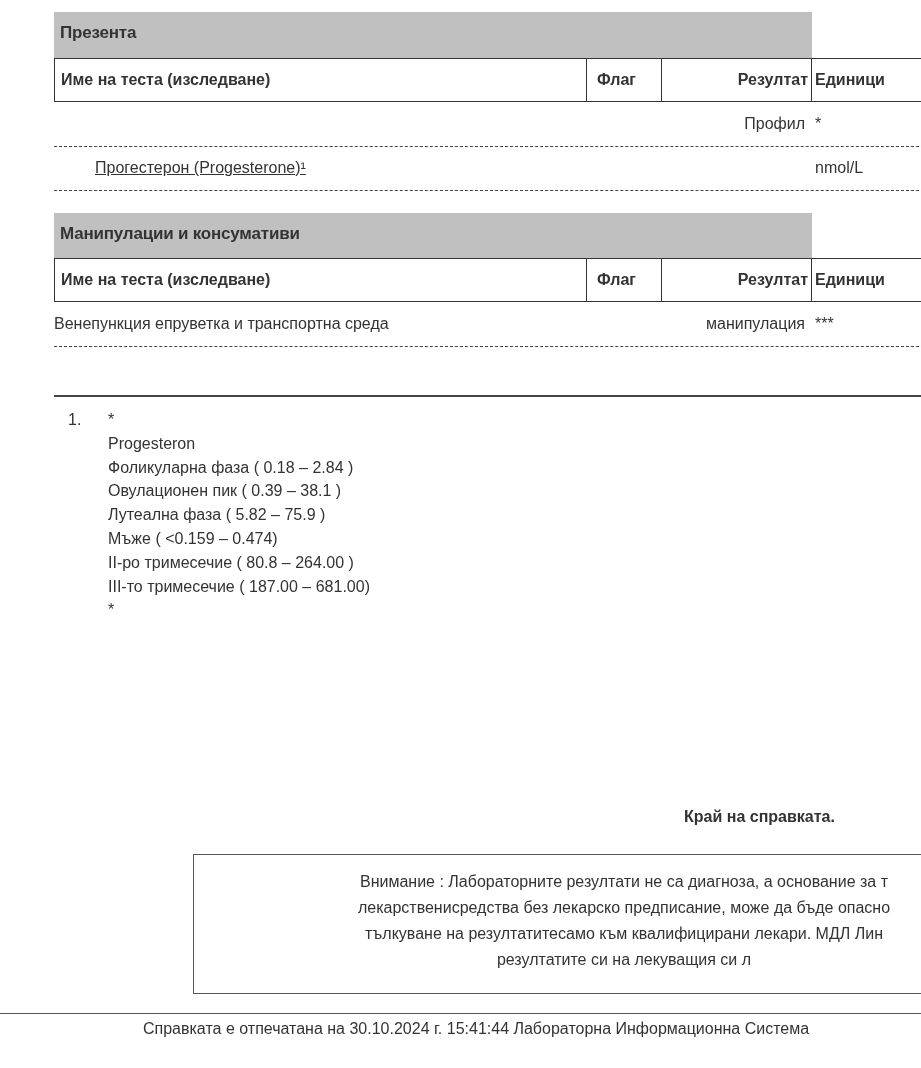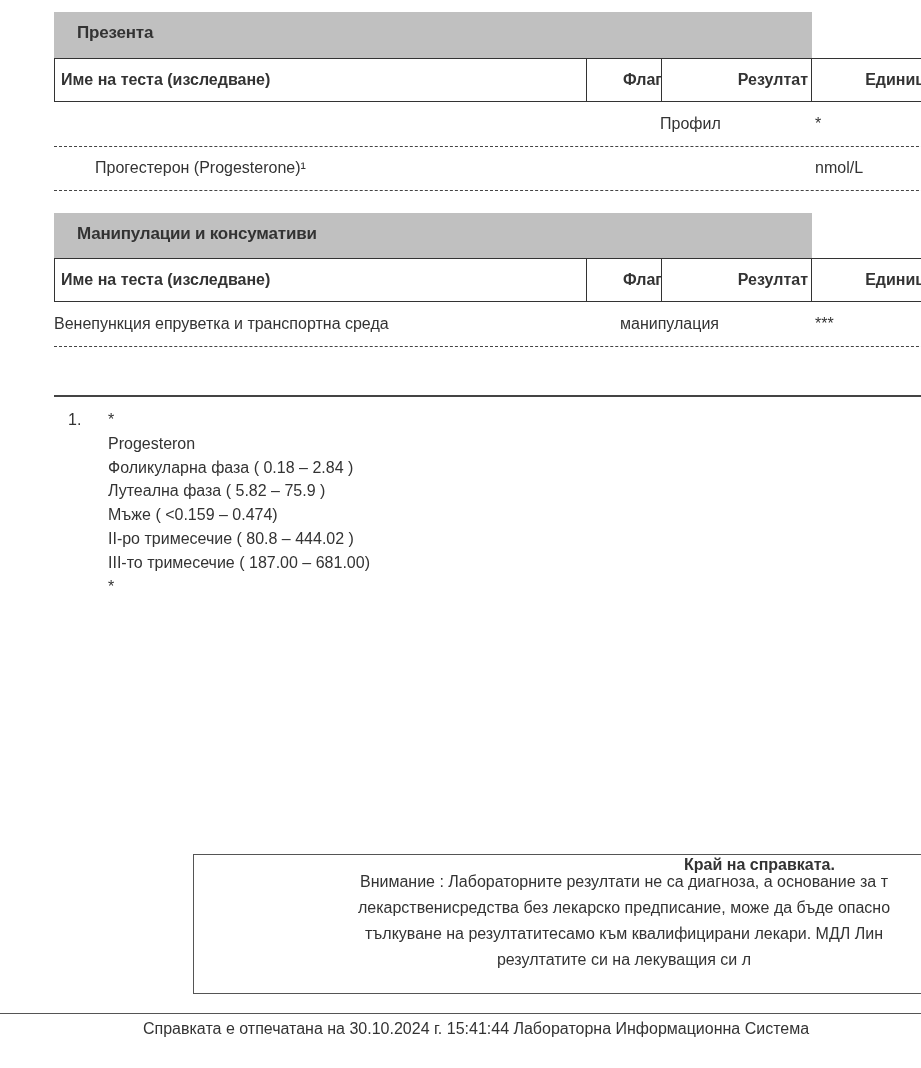--- a/index.html
+++ b/index.html
@@ -1,30 +1,30 @@
 <!DOCTYPE html>
 <html><head>
 <meta charset="utf-8">
 <style>
   html, body { margin:0; padding:0; background:#ffffff; }
   body { width:921px; height:1068px; position:relative; overflow:hidden;
          font-family:"Liberation Sans", sans-serif; color:#333333; }
   .section-bar { position:absolute; left:54px; width:758px; height:46px; background:#c0c0c0; }
-  .section-title { position:absolute; left:6px; top:11px; font-size:17px; font-weight:bold; color:#333; white-space:nowrap; letter-spacing:-0.2px;margin-left:17px; }
+  .section-title { position:absolute; left:6px; top:11px; font-size:17px; font-weight:bold; color:#333; white-space:nowrap; letter-spacing:-0.2px; }
   .hdr-row { position:absolute; left:54px; width:880px; height:44px; border:1.5px solid #333; box-sizing:border-box; background:#fff; }
-  .hdr-cell { position:absolute; top:0; height:100%; box-sizing:border-box; font-size:16px; font-weight:bold; color:#333; line-height:42px; white-space:nowrap;text-align:right; }
+  .hdr-cell { position:absolute; top:0; height:100%; box-sizing:border-box; font-size:16px; font-weight:bold; color:#333; line-height:42px; white-space:nowrap; }
   .vline { border-left:1.5px solid #333; }
   .data-row { position:absolute; left:54px; width:880px; height:44px; border-bottom:1.5px dashed #444; box-sizing:border-box; }
   .cell { position:absolute; top:0; height:100%; font-size:16px; color:#333; line-height:42px; white-space:nowrap; }
-  .right { }
+  .right { text-align:right; }
   .solid-line { position:absolute; left:54px; width:880px; height:0; border-top:2px solid #444; }
   .notes { position:absolute; left:68px; top:408px; font-size:16px; color:#333; line-height:23.8px; }
   .notes .num { position:absolute; left:0; top:0; }
   .notes .lines { position:absolute; left:40px; top:0; white-space:nowrap; }
-  .end-text { position:absolute; left:684px; top:808px; font-size:16px; font-weight:bold; color:#333; white-space:nowrap;margin-top:48px; }
+  .end-text { position:absolute; left:684px; top:808px; font-size:16px; font-weight:bold; color:#333; white-space:nowrap; }
   .disclaimer { position:absolute; left:193px; top:854px; width:760px; height:140px; border:1.5px solid #555; box-sizing:border-box; }
   .disclaimer .txt { position:absolute; left:0; top:14px; width:1200px; margin-left:-170px; text-align:center; font-size:16px; line-height:26px; color:#333; white-space:nowrap; }
   .footer-line { position:absolute; left:0; top:1013px; width:921px; border-top:1.5px solid #555; }
   .footer-text { position:absolute; left:143px; top:1020px; font-size:16px; color:#333; white-space:nowrap; }
 </style>
 </head>
 <body>
 
 <div class="section-bar" style="top:12px;">
   <span class="section-title">Презента</span>
@@ -33,21 +33,21 @@
   <span class="hdr-cell" style="left:6px;">Име на теста (изследване)</span>
   <span class="hdr-cell vline" style="left:531px; width:76px; padding-left:10px;">Флаг</span>
   <span class="hdr-cell vline right" style="left:606px; width:151px; padding-right:4px;">Резултат</span>
   <span class="hdr-cell vline" style="left:756px; width:124px; padding-left:3px;">Единици</span>
 </div>
 <div class="data-row" style="top:103px;">
   <span class="cell right" style="left:606px; width:145px;">Профил</span>
   <span class="cell" style="left:761px;">*</span>
 </div>
 <div class="data-row" style="top:147px;">
-  <span class="cell" style="left:41px;">Прогестерон (Progesterone)¹</span>
+  <span class="cell" style="left:41px;text-decoration:underline;">Прогестерон (Progesterone)¹</span>
   <span class="cell" style="left:761px;">nmol/L</span>
 </div>
 
 <div class="section-bar" style="top:213px;">
   <span class="section-title">Манипулации и консумативи</span>
 </div>
 <div class="hdr-row" style="top:258px;">
   <span class="hdr-cell" style="left:6px;">Име на теста (изследване)</span>
   <span class="hdr-cell vline" style="left:531px; width:76px; padding-left:10px;">Флаг</span>
   <span class="hdr-cell vline right" style="left:606px; width:151px; padding-right:4px;">Резултат</span>
@@ -60,23 +60,24 @@
 </div>
 
 <div class="solid-line" style="top:395px;"></div>
 
 <div class="notes">
   <span class="num">1.</span>
   <div class="lines">
     <div>*</div>
     <div>Progesteron</div>
     <div>Фоликуларна фаза ( 0.18 – 2.84 )</div>
+    <div>Овулационен пик ( 0.39 – 38.1 )</div>
     <div>Лутеална фаза ( 5.82 – 75.9 )</div>
     <div>Мъже ( &lt;0.159 – 0.474)</div>
-    <div>II-ро тримесечие ( 80.8 – 444.02 )</div>
+    <div>II-ро тримесечие ( 80.8 – 264.00 )</div>
     <div>III-то тримесечие ( 187.00 – 681.00)</div>
     <div>*</div>
   </div>
 </div>
 
 <div class="end-text">Край на справката.</div>
 
 <div class="disclaimer">
   <div class="txt">
     <div>Внимание : Лабораторните резултати не са диагноза, а основание за т</div>

